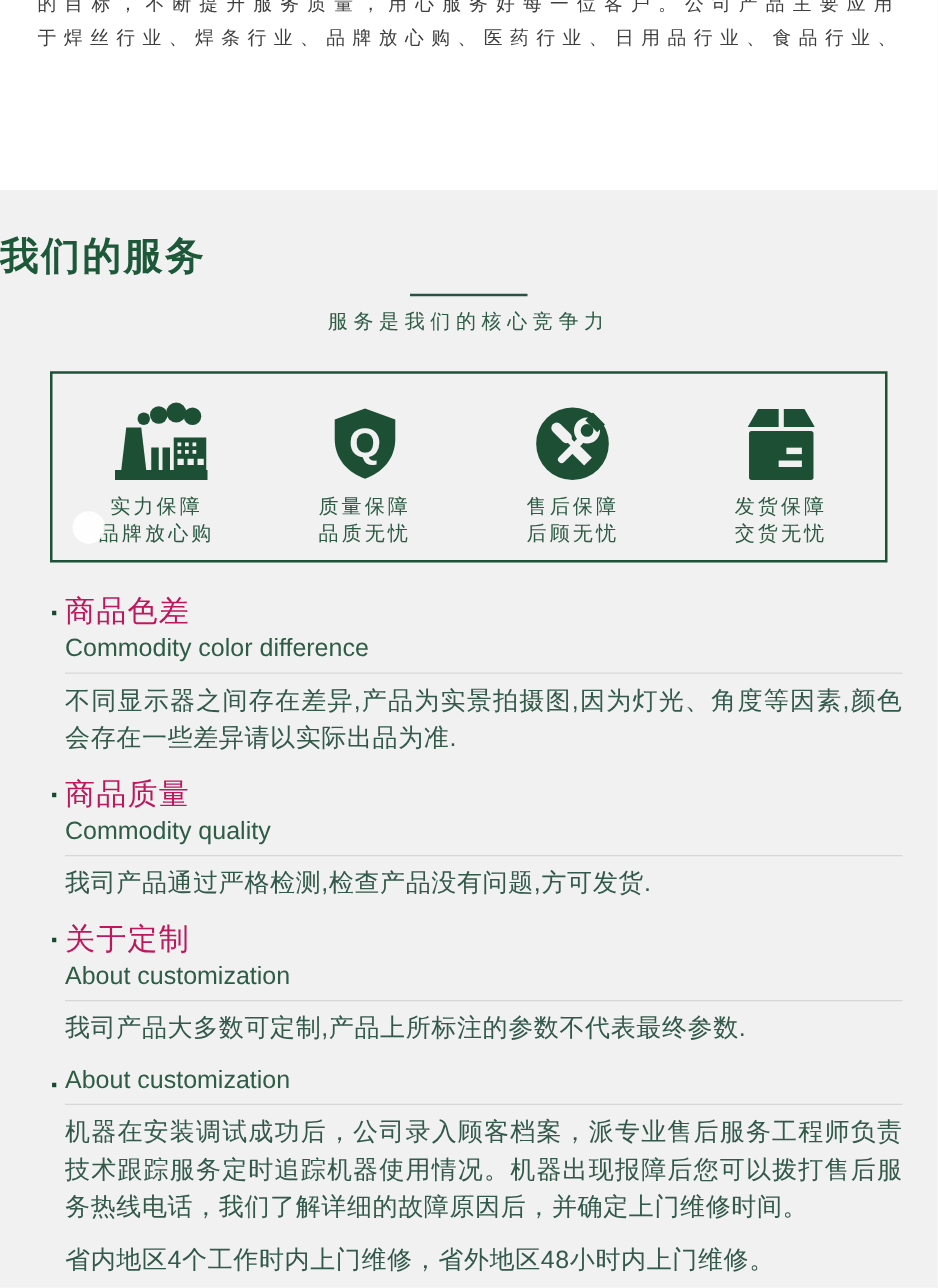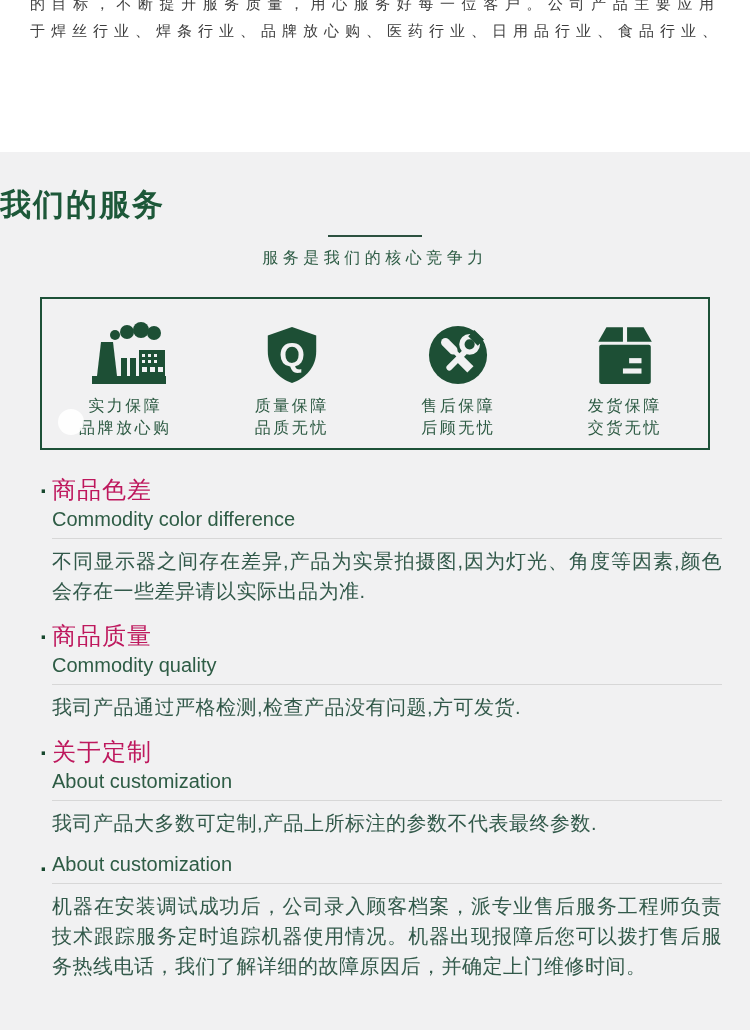--- a/index.html
+++ b/index.html
@@ -193,16 +193,17 @@
       <div class="sec-sub">About customization</div>
       <div class="sec-divider"></div>
       <p class="sec-body">我司产品大多数可定制,产品上所标注的参数不代表最终参数.</p>
     </section>
 
     <section class="sec">
       <span class="bullet">·</span>
       <div class="sec-sub">About customization</div>
       <div class="sec-divider"></div>
       <p class="sec-body">机器在安装调试成功后，公司录入顾客档案，派专业售后服务工程师负责技术跟踪服务定时追踪机器使用情况。机器出现报障后您可以拨打售后服务热线电话，我们了解详细的故障原因后，并确定上门维修时间。</p>
+      <p class="sec-body">省内地区4个工作时内上门维修，省外地区48小时内上门维修。</p>
     </section>
 
   </div>
 </div>
 
 </body></html>

